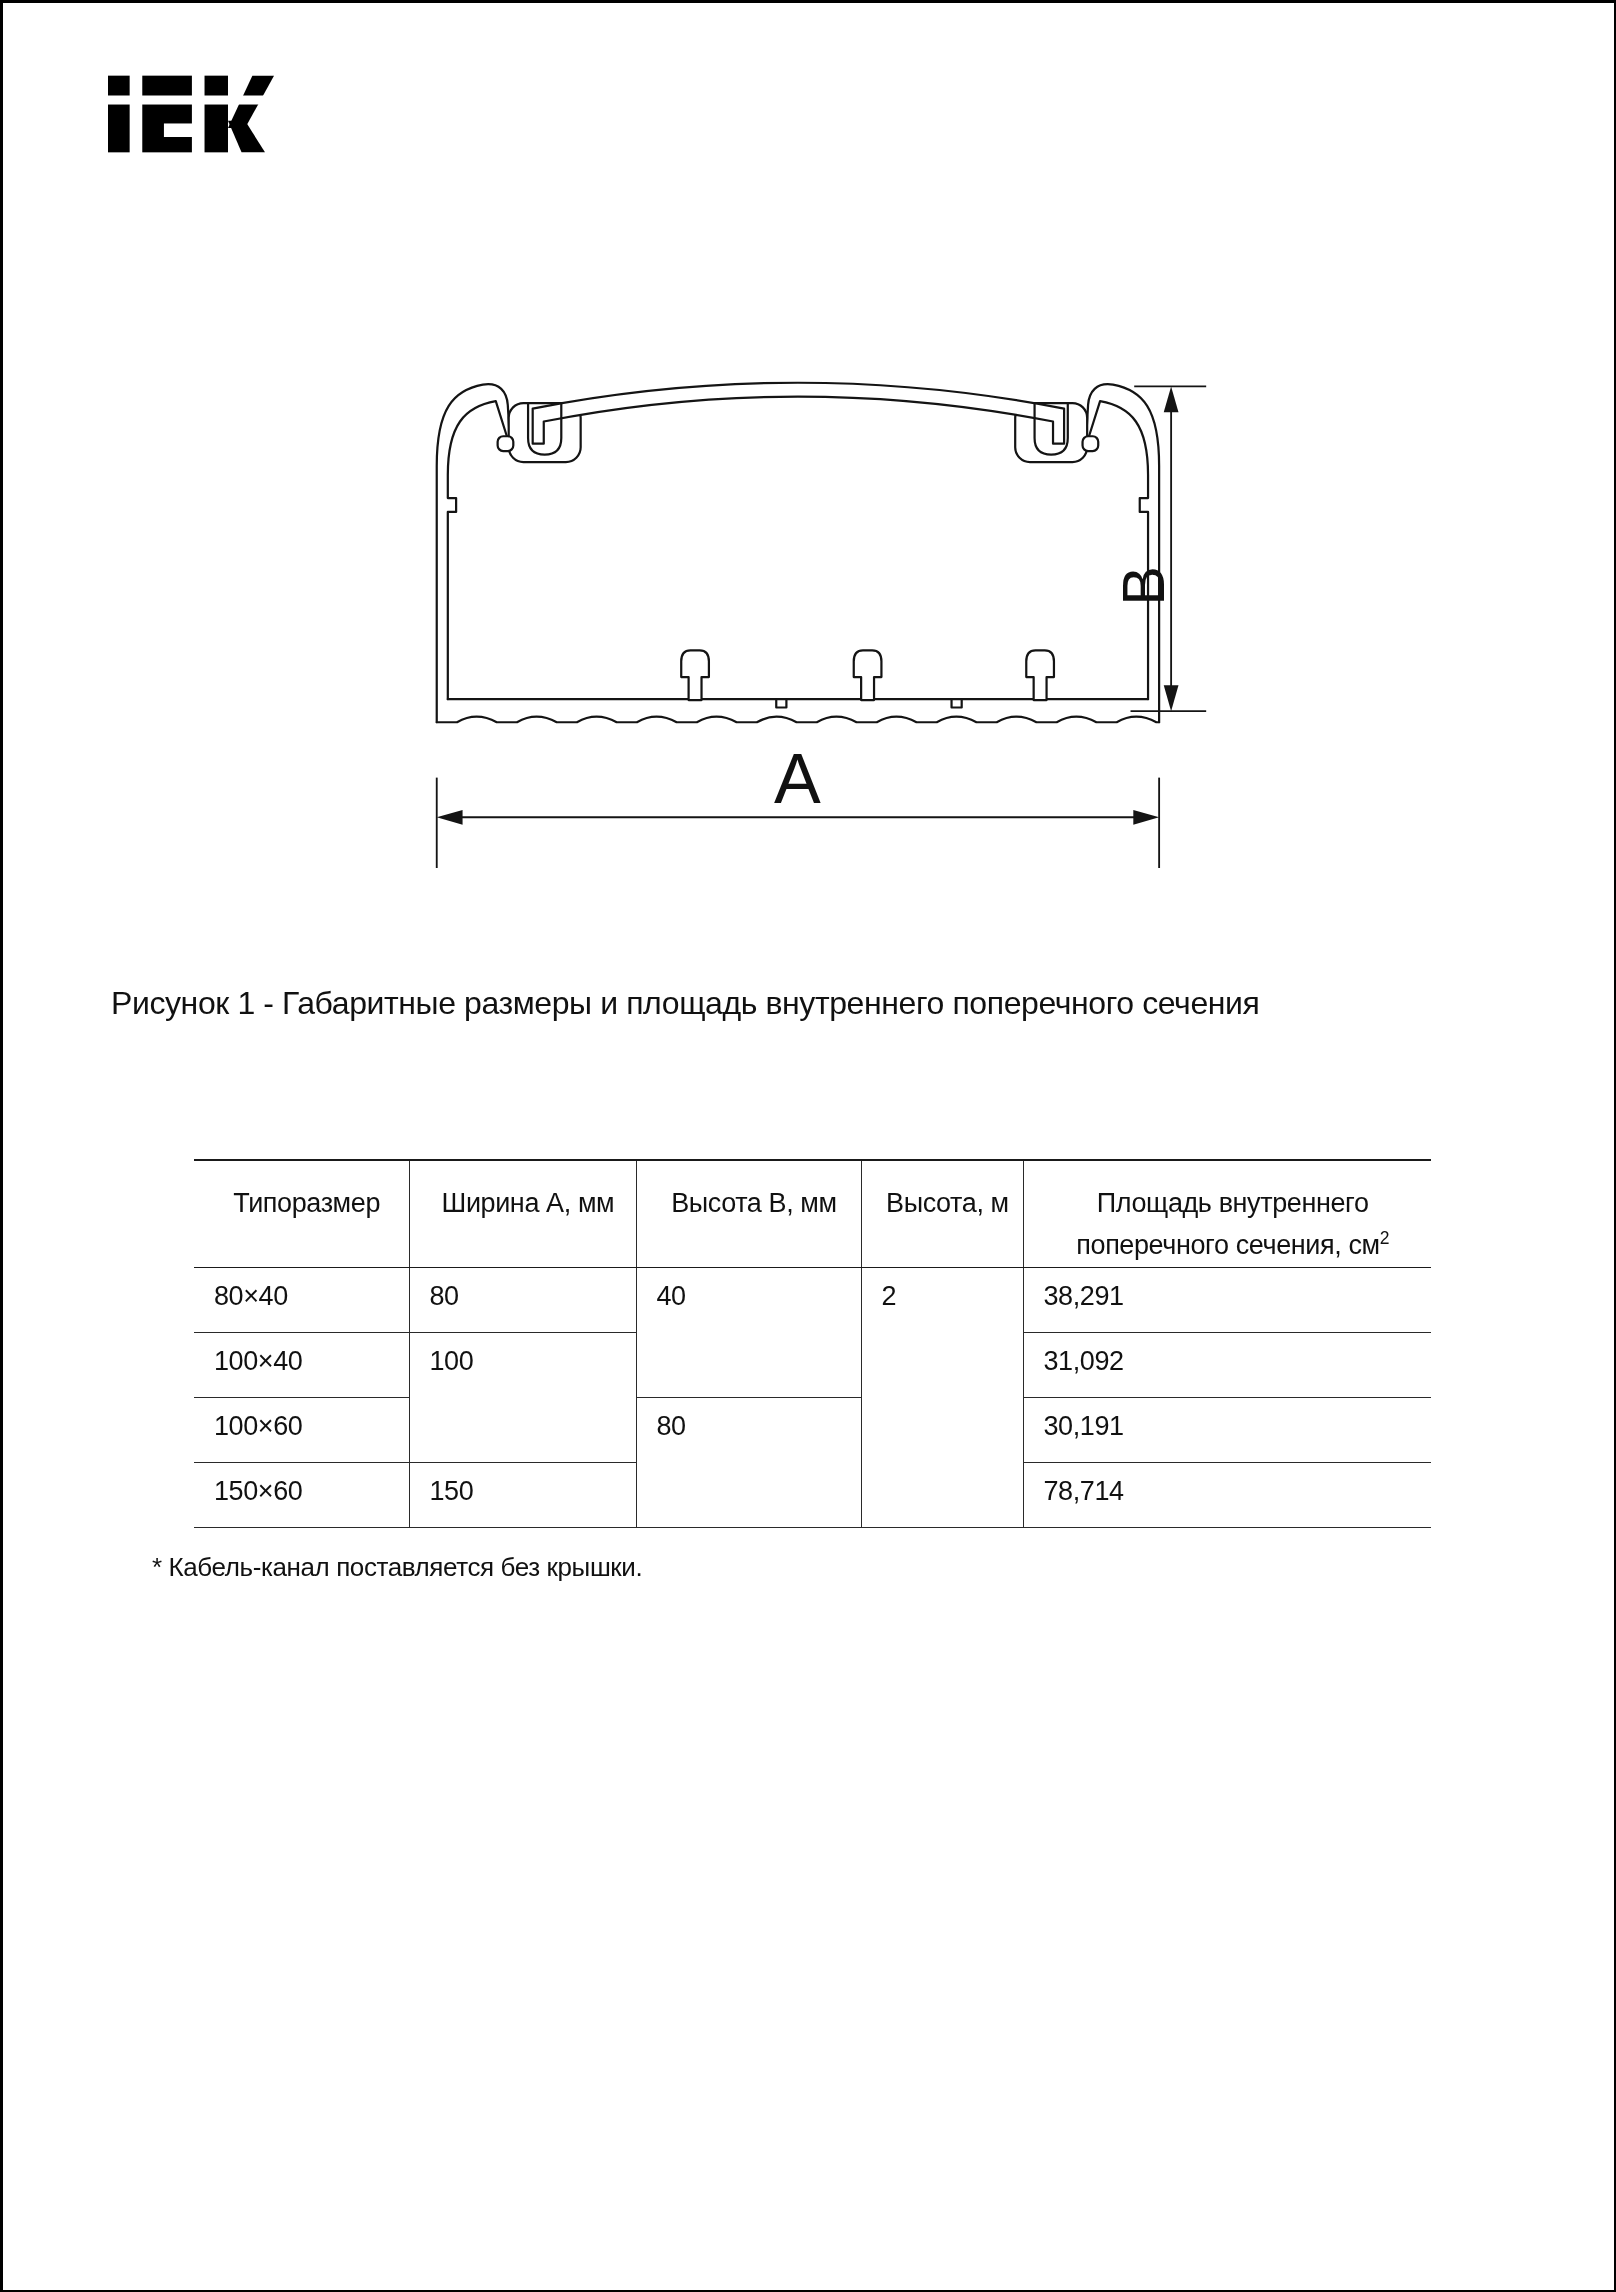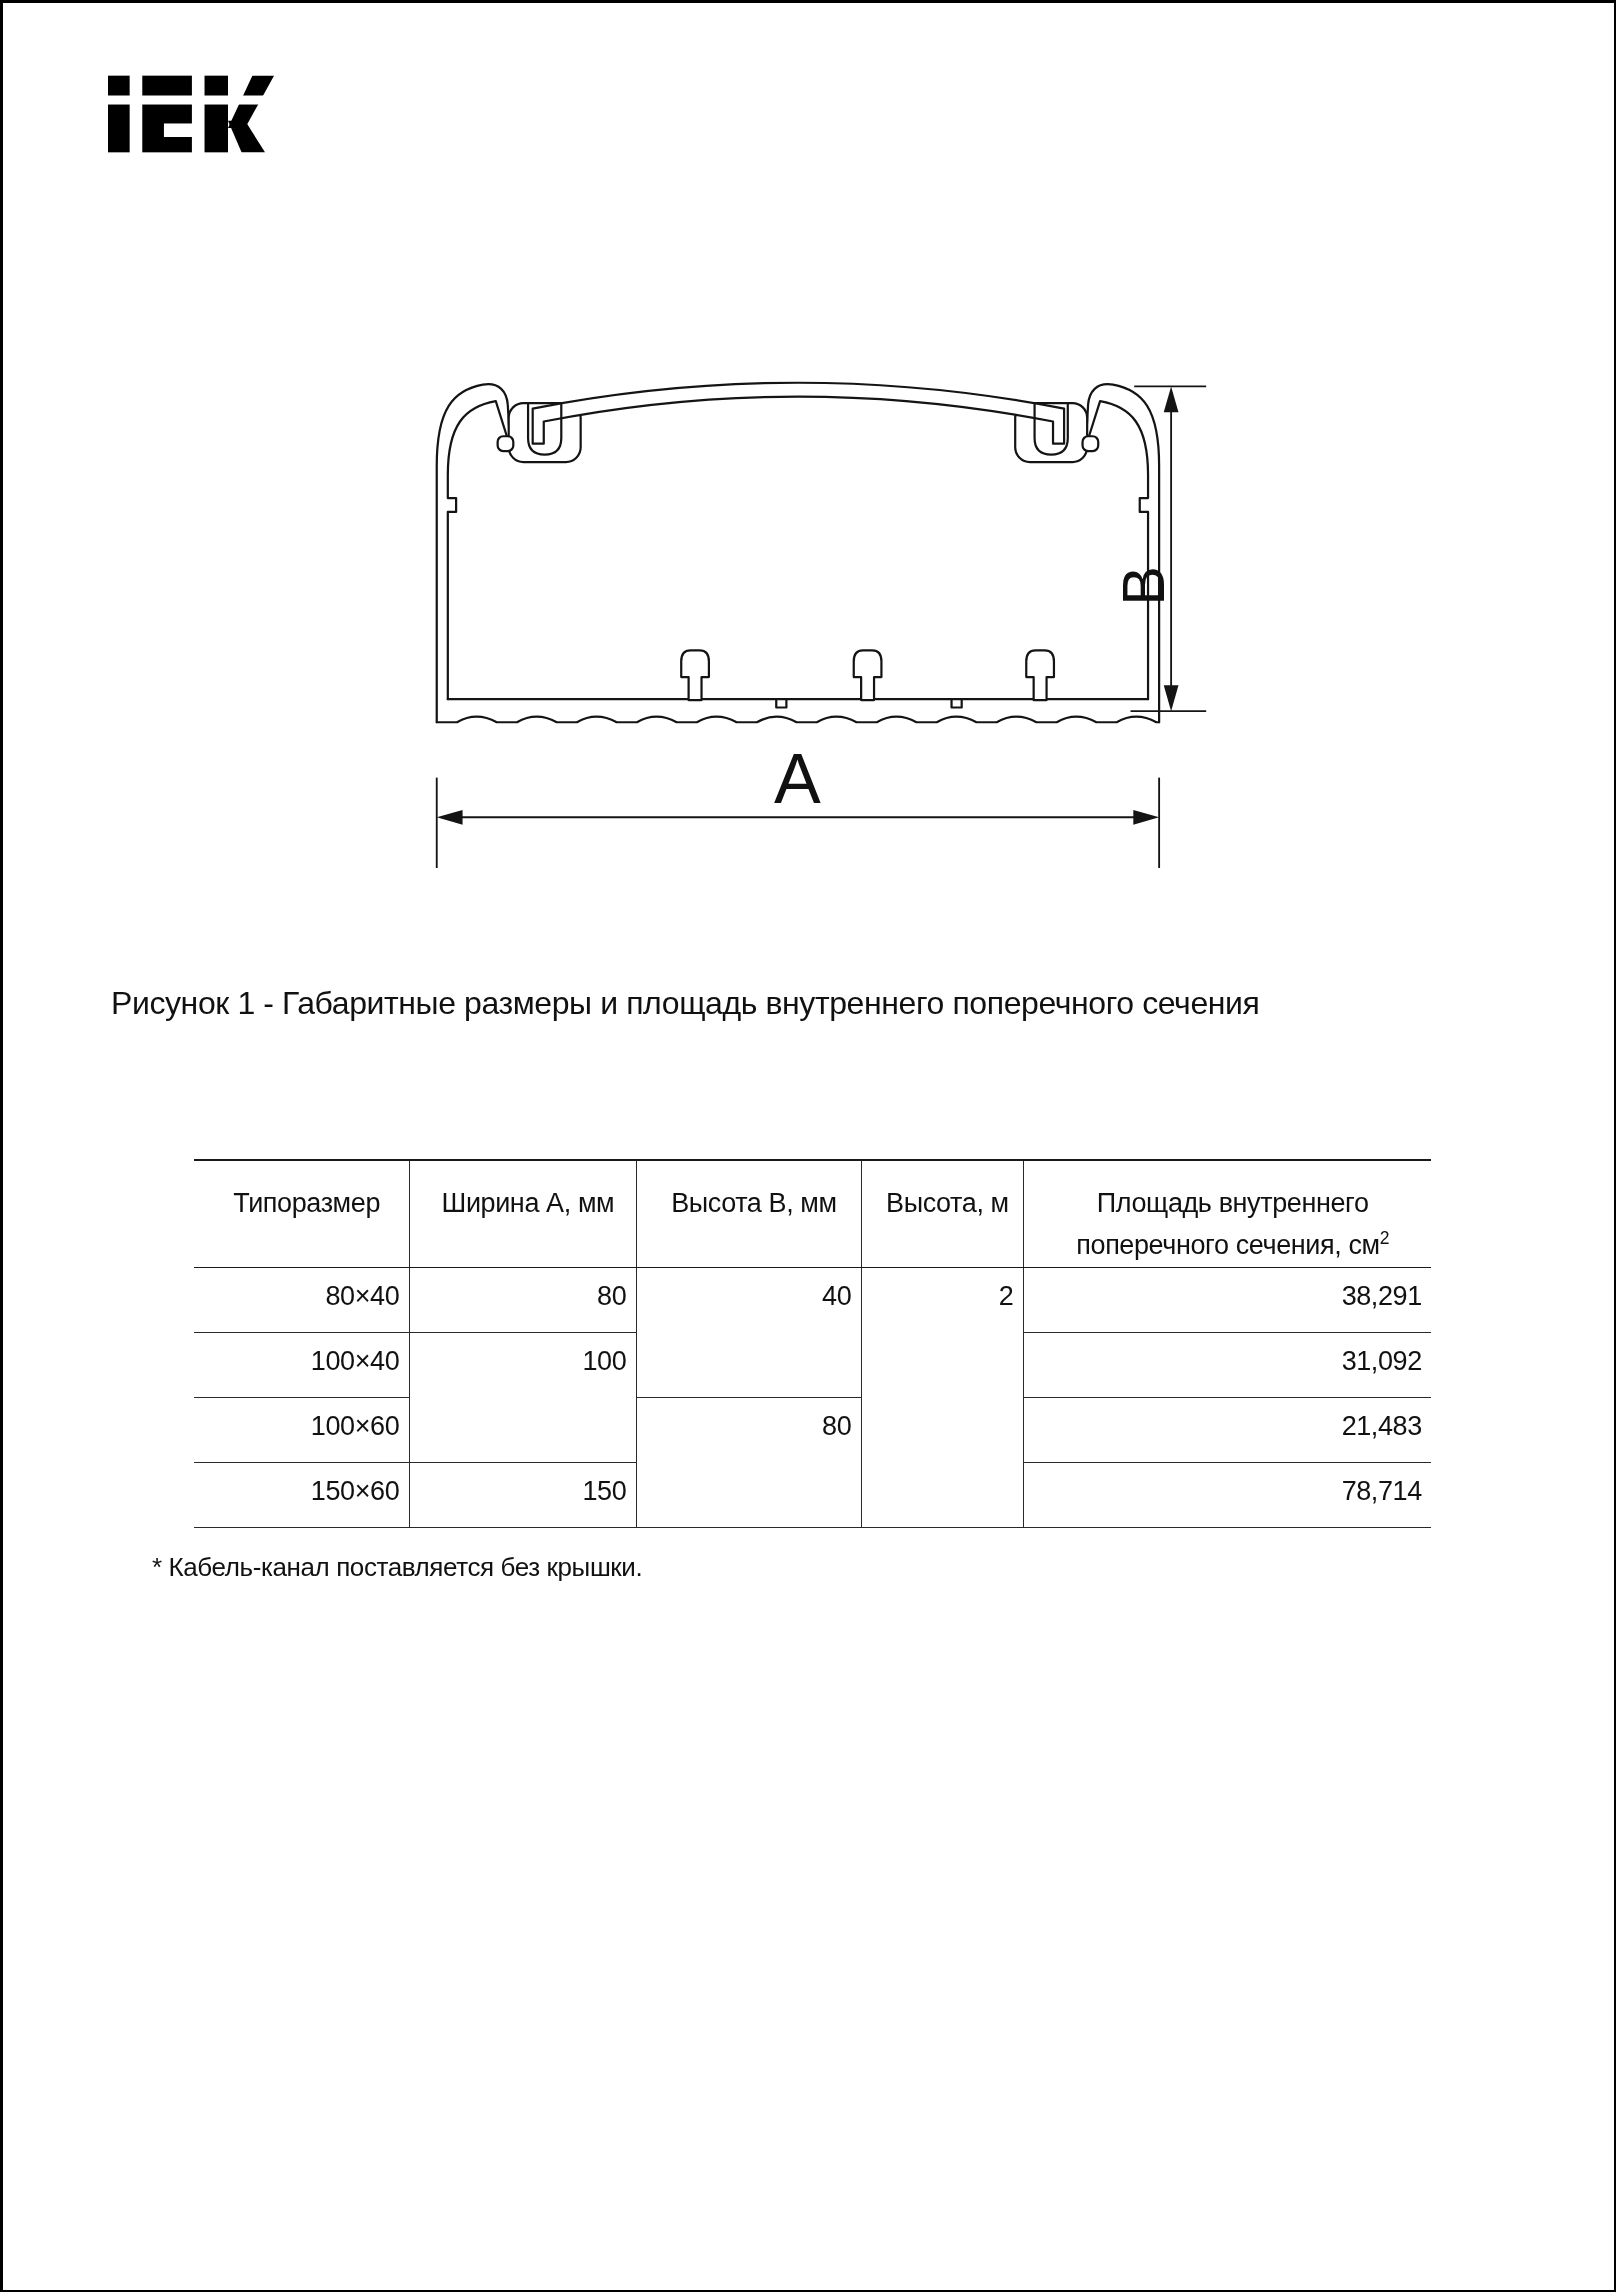--- a/index.html
+++ b/index.html
@@ -24,21 +24,21 @@
     border-collapse:collapse;table-layout:fixed;
     font-size:27px;letter-spacing:-0.4px;
     border-top:2.8px solid #1a1a1a;
   }
   .spec-table th{
     text-align:center;vertical-align:top;font-weight:normal;
     padding:22px 9.2px 0 20px;height:104px;box-sizing:border-box;
     border-bottom:1.8px solid #1a1a1a;line-height:1.55;
   }
   .spec-table td{
-    text-align:right;vertical-align:top;
+    text-align:left;vertical-align:top;
     padding:13px 9.2px 0 20px;height:65px;box-sizing:border-box;
     border-bottom:1.8px solid #2a2a2a;
   }
   .spec-table th + th, .spec-table td + td, .spec-table .vline{border-left:1.8px solid #2a2a2a;}
   .spec-table sup{font-size:17.5px;vertical-align:super;line-height:0;}
   .footnote{
     position:absolute;left:149px;top:1549px;
     font-size:26px;letter-spacing:-0.4px;white-space:nowrap;
   }
   .blk{fill:#000;}
@@ -150,21 +150,21 @@
         <td class="vline">38,291</td>
       </tr>
       <tr>
         <td>100×40</td>
         <td rowspan="2">100</td>
         <td class="vline">31,092</td>
       </tr>
       <tr>
         <td>100×60</td>
         <td rowspan="2" class="vline">80</td>
-        <td class="vline">21,483</td>
+        <td class="vline">30,191</td>
       </tr>
       <tr>
         <td>150×60</td>
         <td>150</td>
         <td class="vline">78,714</td>
       </tr>
     </tbody>
   </table>
 
   <div class="footnote">* Кабель-канал поставляется без крышки.</div>

